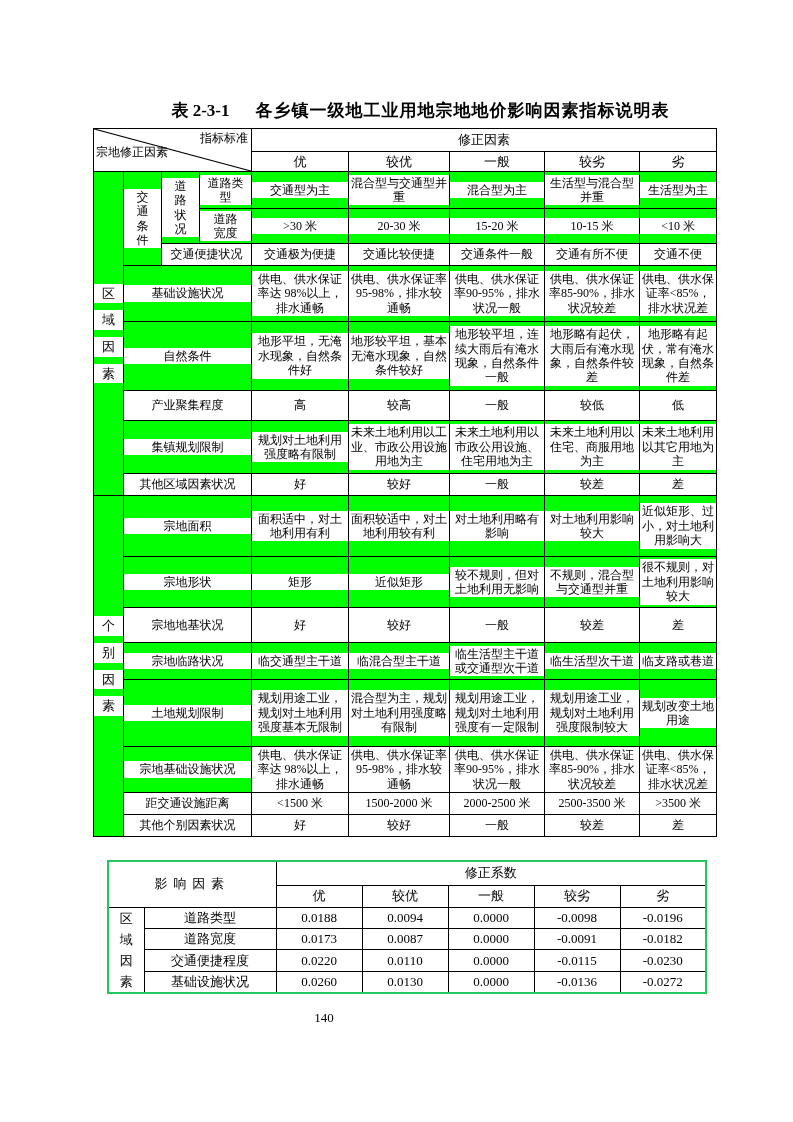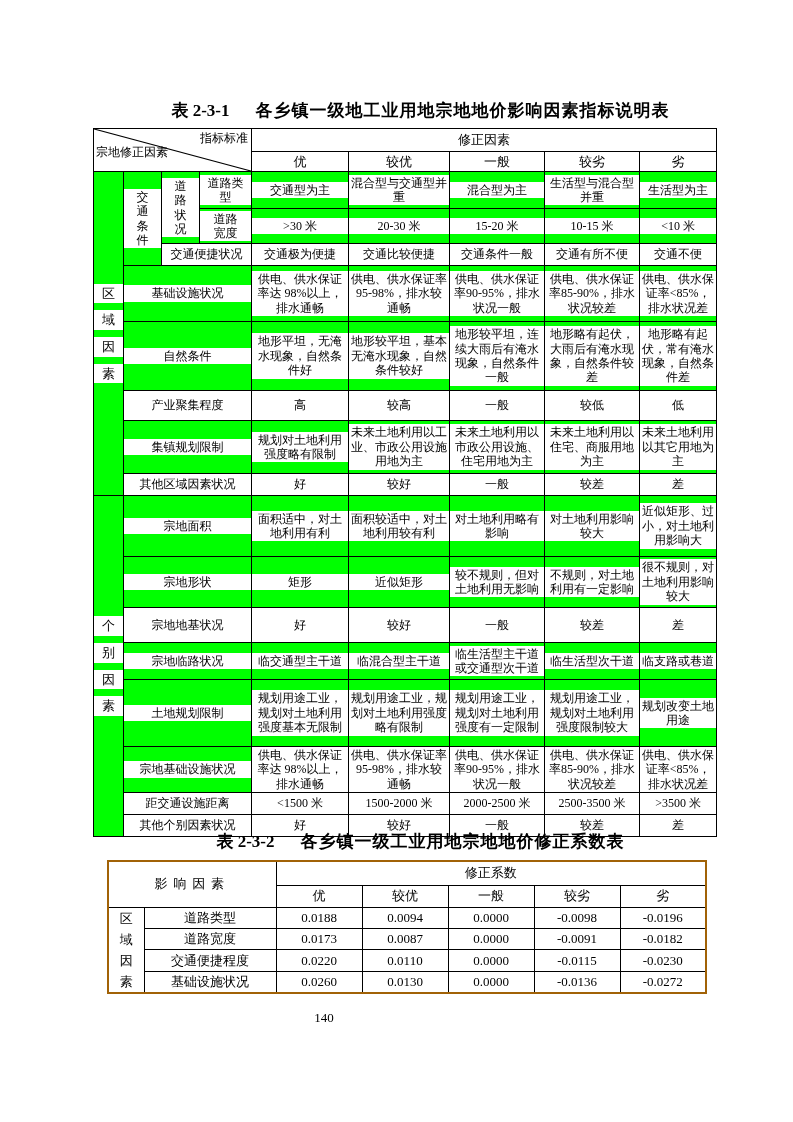--- a/index.html
+++ b/index.html
@@ -18,21 +18,21 @@
   .wb.lab{padding:1px 4px;}
   .wb.w2{padding:1px 10px;}  
   .wb.w3{padding:1px 3px;}
   .vgroup span{display:block;background:#fff;margin:7px 0;padding:2px 0;font-size:13px;}
   tr.plain td{background:#fff;text-align:center;}
   .corner{position:relative;background:#fff;padding:0;}
   .corner svg{position:absolute;left:0;top:0;width:100%;height:100%;}
   .corner .ct{position:absolute;top:2px;right:3px;font-size:12px;}
   .corner .cb{position:absolute;bottom:12px;left:2px;font-size:12px;}
   
-  .t2{left:107px;top:860px;width:598px;border:2px solid #a16207;}
+  .t2{left:107px;top:860px;width:598px;border:2px solid #22c55e;}
   .t2 td{font-size:13px;background:#fff;}
   .t2 .flabel{letter-spacing:0.45em;}
   .t2 .vchars span{display:block;line-height:21px;font-size:13px;}
   .pageno{position:absolute;width:648px;text-align:center;font-size:13px;}
 </style>
 </head>
 <body>
 
 <div class="page">
 
@@ -241,21 +241,21 @@
       <td class="g">
             <div class="wb">矩形</div>
           </td>
       <td class="g">
             <div class="wb">近似矩形</div>
           </td>
       <td class="g">
             <div class="wb">较不规则，但对土地利用无影响</div>
           </td>
       <td class="g">
-            <div class="wb">不规则，对土地利用有一定影响</div>
+            <div class="wb">不规则，混合型与交通型并重</div>
           </td>
       <td class="g">
             <div class="wb">很不规则，对土地利用影响较大</div>
           </td>
     </tr>
     <tr class="plain" style="height:35px">
       <td colspan="3">宗地地基状况</td>
       <td>好</td>
       <td>较好</td>
       <td>一般</td>
@@ -283,21 +283,21 @@
           </td>
     </tr>
     <tr style="height:67px">
       <td class="g" colspan="3">
             <div class="wb lab">土地规划限制</div>
           </td>
       <td class="g">
             <div class="wb">规划用途工业，规划对土地利用强度基本无限制</div>
           </td>
       <td class="g">
-            <div class="wb">规划用途工业，规划对土地利用强度略有限制</div>
+            <div class="wb">混合型为主，规划对土地利用强度略有限制</div>
           </td>
       <td class="g">
             <div class="wb">规划用途工业，规划对土地利用强度有一定限制</div>
           </td>
       <td class="g">
             <div class="wb">规划用途工业，规划对土地利用强度限制较大</div>
           </td>
       <td class="g">
             <div class="wb">规划改变土地用途</div>
           </td>
@@ -334,23 +334,20 @@
       <td colspan="3">其他个别因素状况</td>
       <td>好</td>
       <td>较好</td>
       <td>一般</td>
       <td>较差</td>
       <td>差</td>
     </tr>
   </tbody>
     </table>
 
-  <div class="tbl-title" style="top:830px;">
-    <span class="no">表 2-3-2</span><span>各乡镇一级工业用地宗地地价修正系数表</span>
-  </div>
 
   <table class="t2">
     <colgroup>
       <col style="width:36px">
         <col style="width:132px">
       <col style="width:86px">
         <col style="width:86px">
         <col style="width:86px">
         <col style="width:86px">
         <col style="width:86px">

